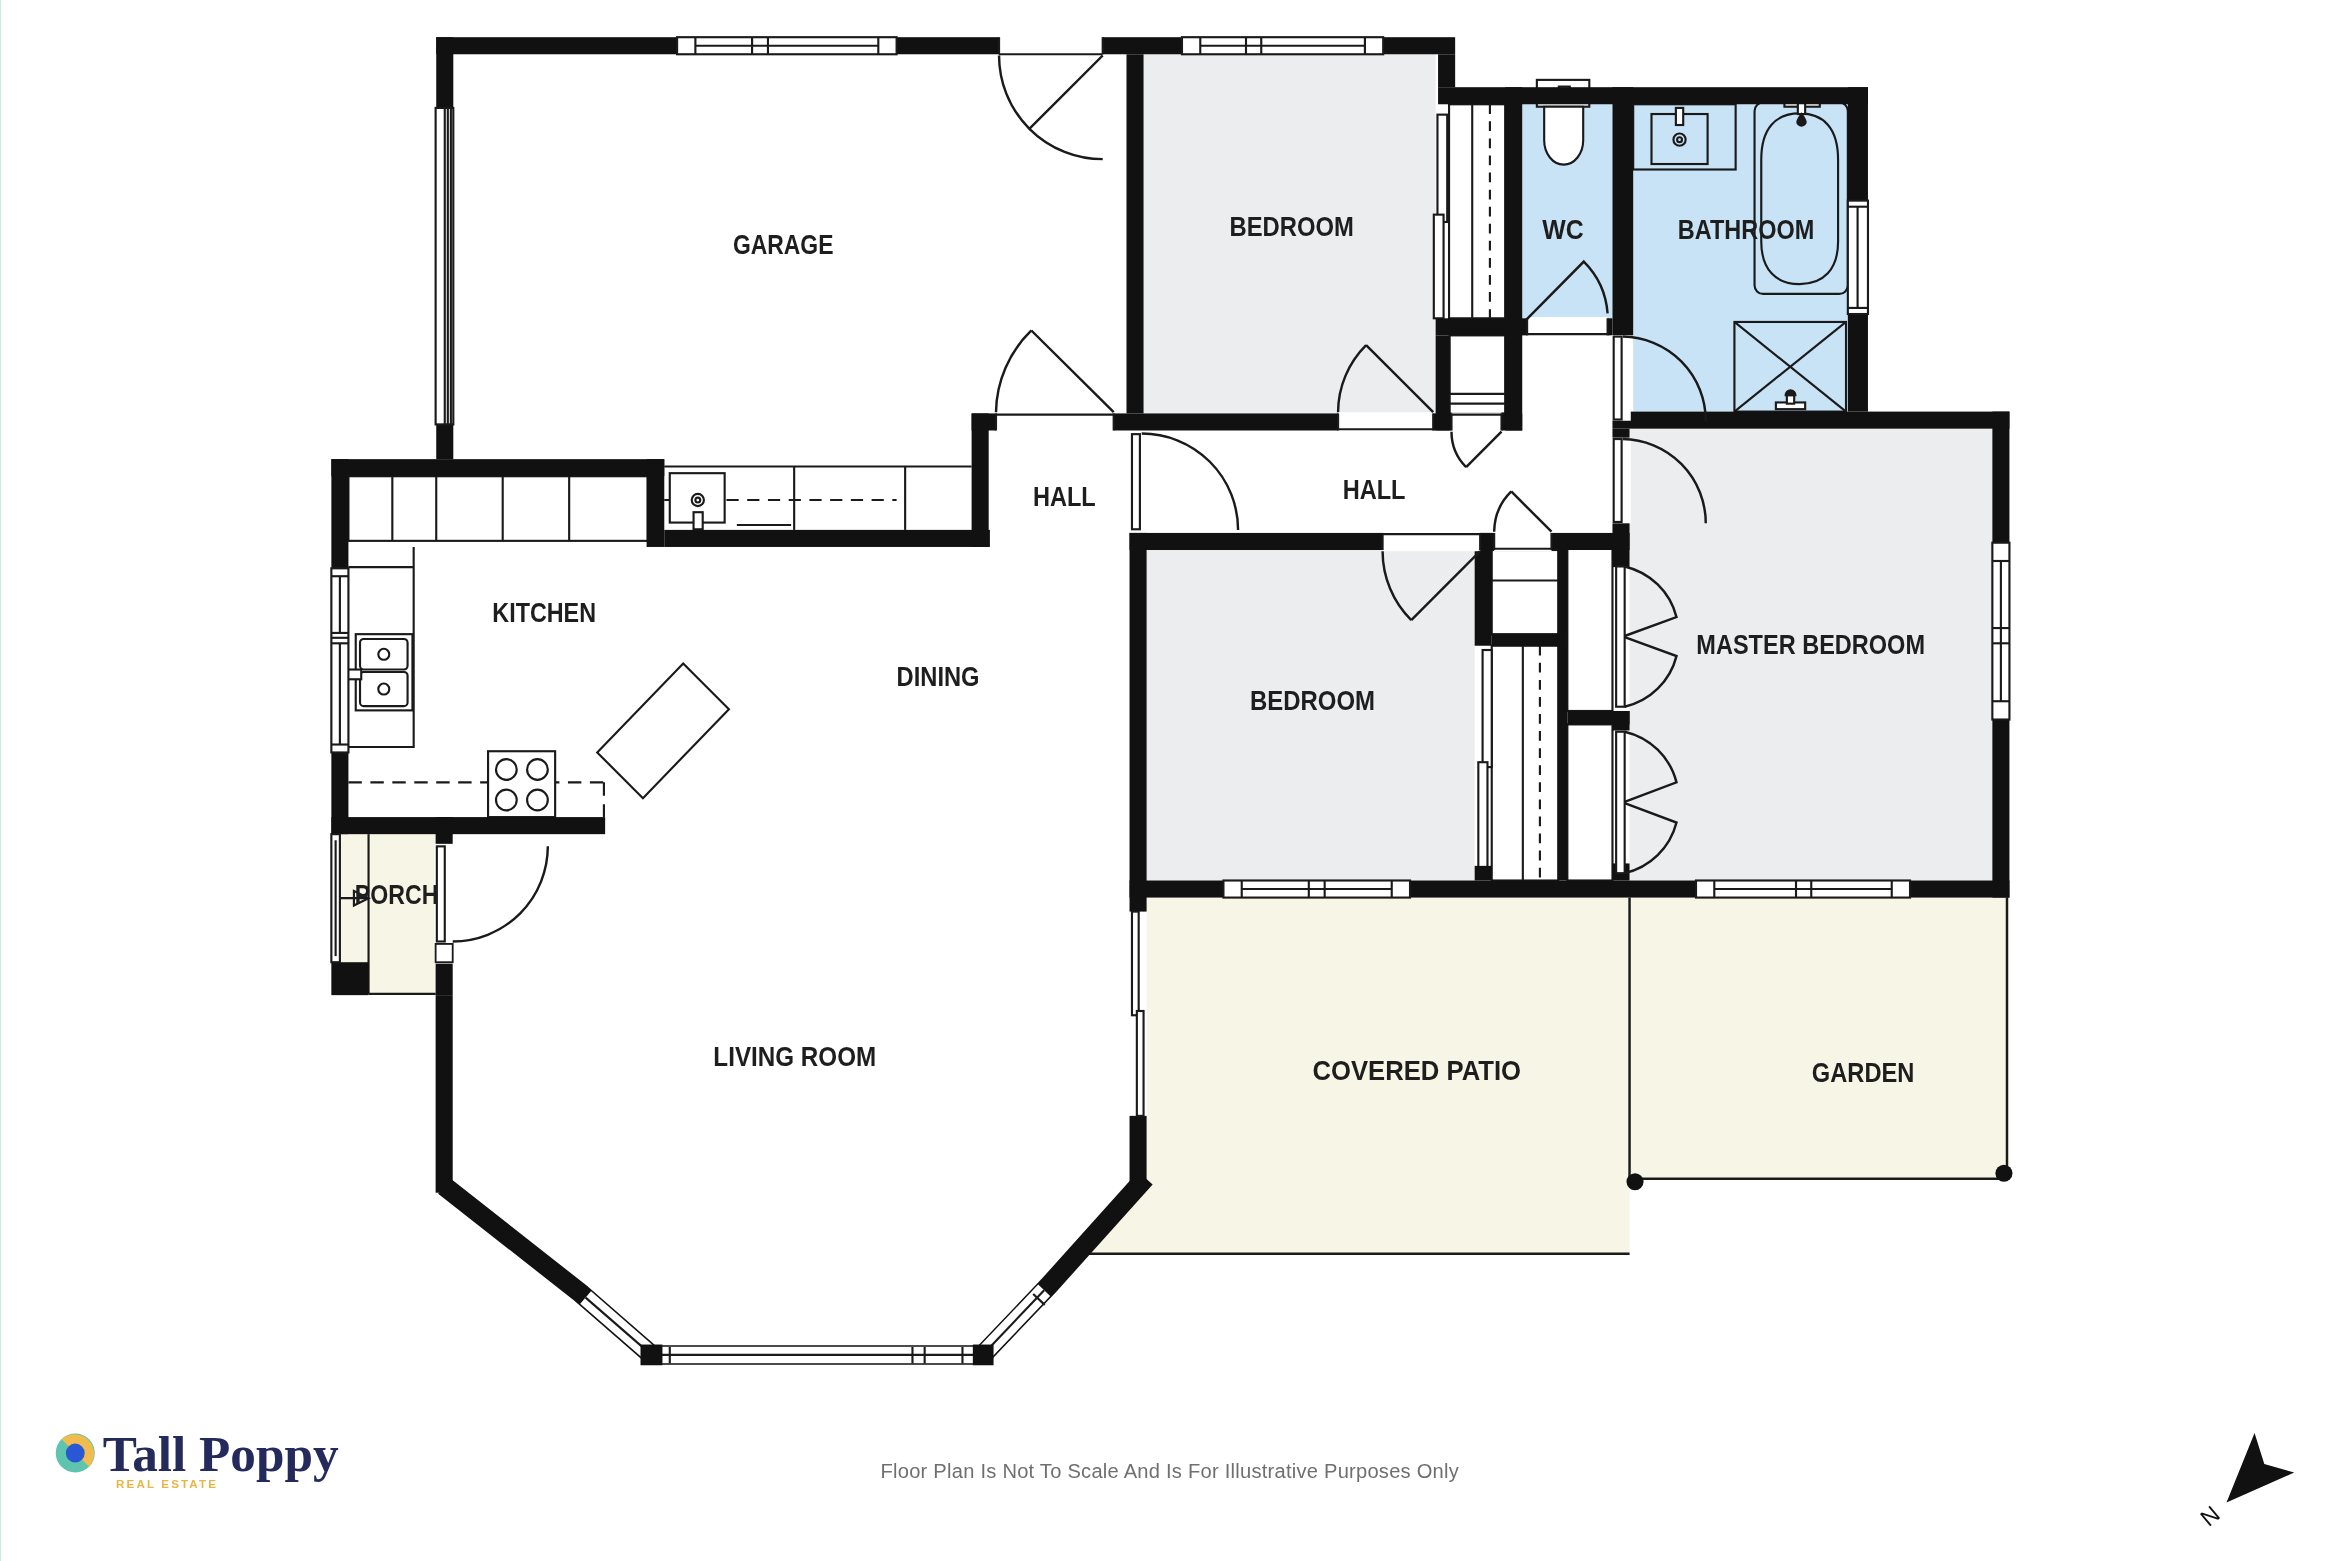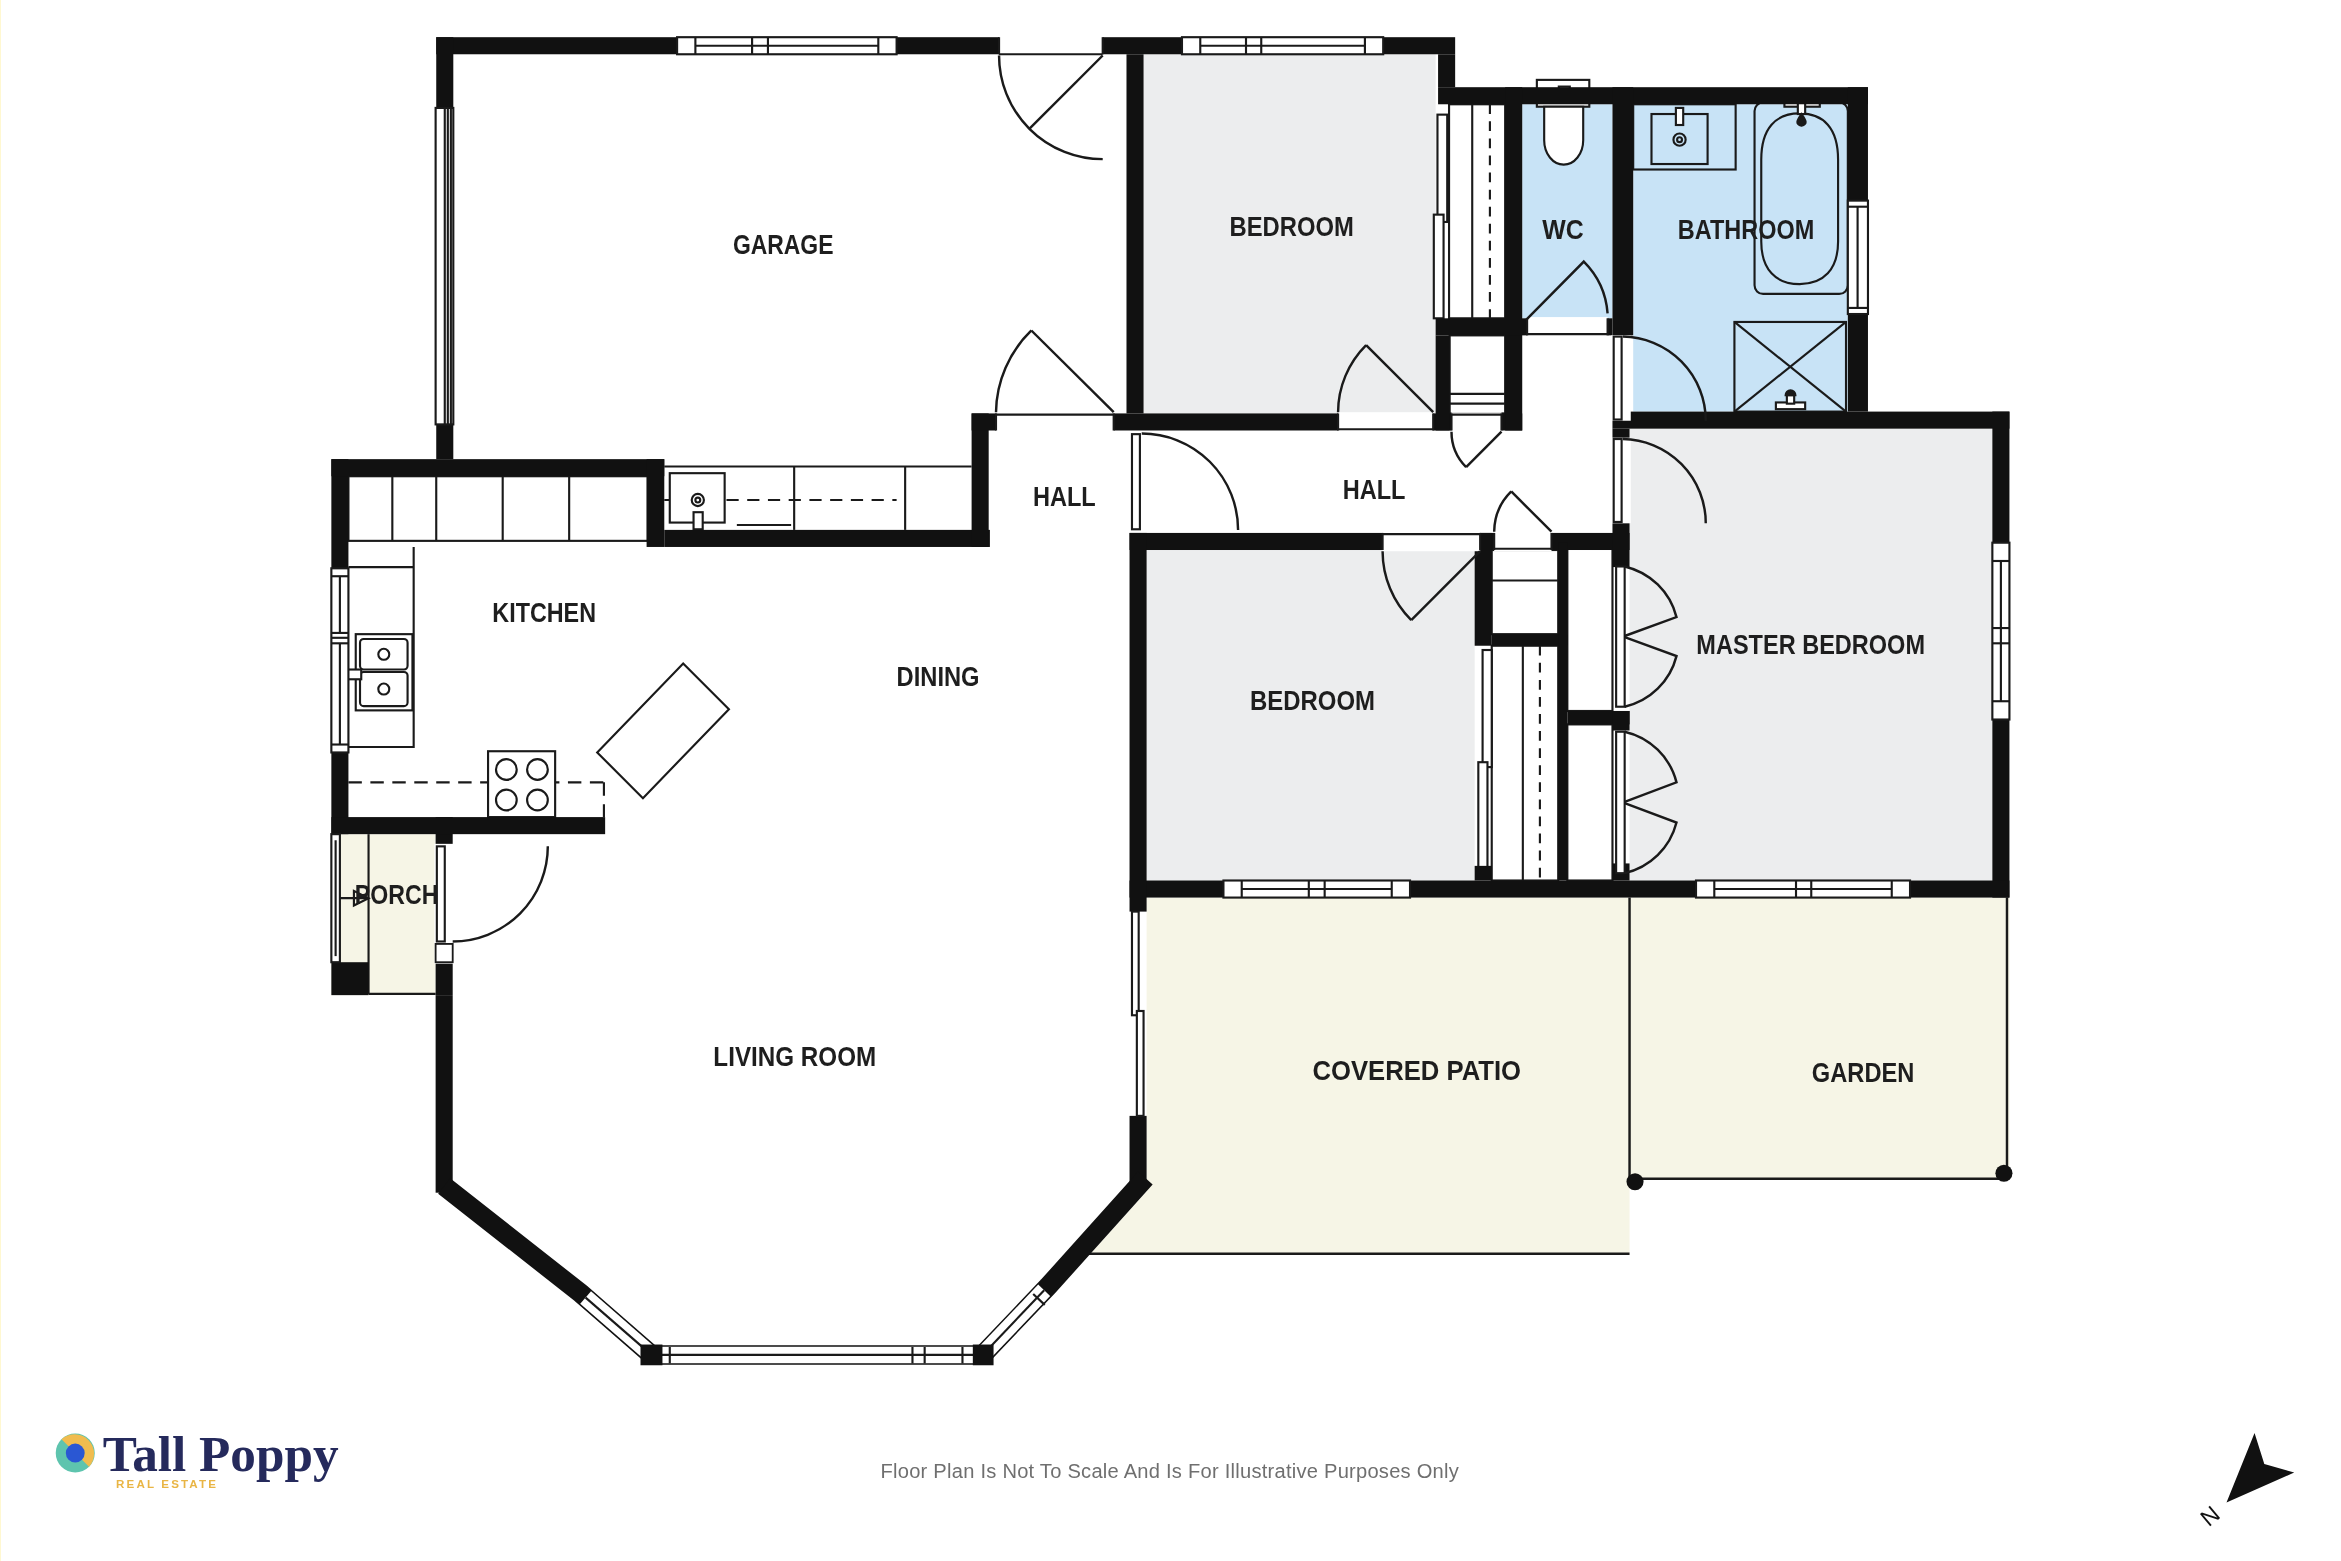--- a/index.html
+++ b/index.html
@@ -1,16 +1,16 @@
 <!DOCTYPE html>
 <html style="font-size:9.8px"><head>
 <meta charset="utf-8">
 <style>
   html,body{margin:0;padding:0;background:#ffffff;}
-  .page{width:2342px;height:1561px;position:relative;background:#fde047;overflow:hidden;}
+  .page{width:2342px;height:1561px;position:relative;background:#14b8a6;overflow:hidden;}
   svg{display:block;}
   text{font-family:"Liberation Sans", sans-serif;}
   .lbl{font-family:"Liberation Sans", sans-serif;font-weight:bold;font-size:45px;fill:#1e1e1e;}
   .foot{font-family:"Liberation Sans", sans-serif;font-size:33px;fill:#6f6f6f;letter-spacing:0.4px;}
 </style>
 </head>
 <body>
 <div class="page">
 <svg width="2342" height="1561" viewBox="0 0 3840 2560">
 

